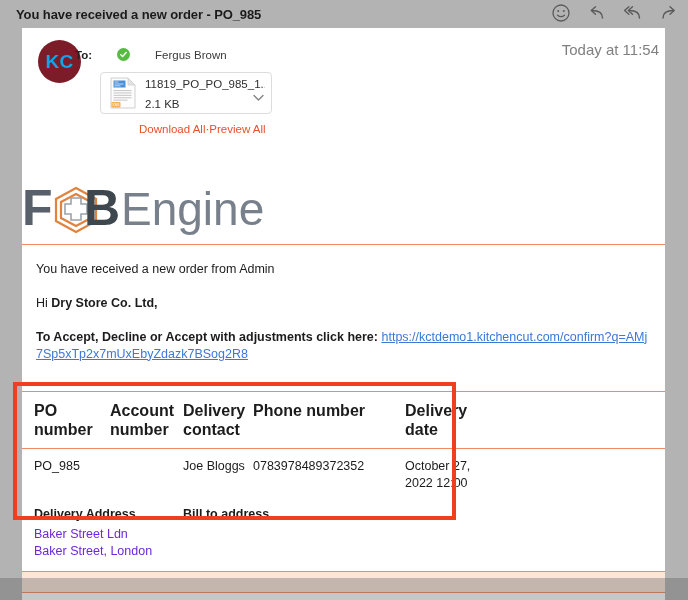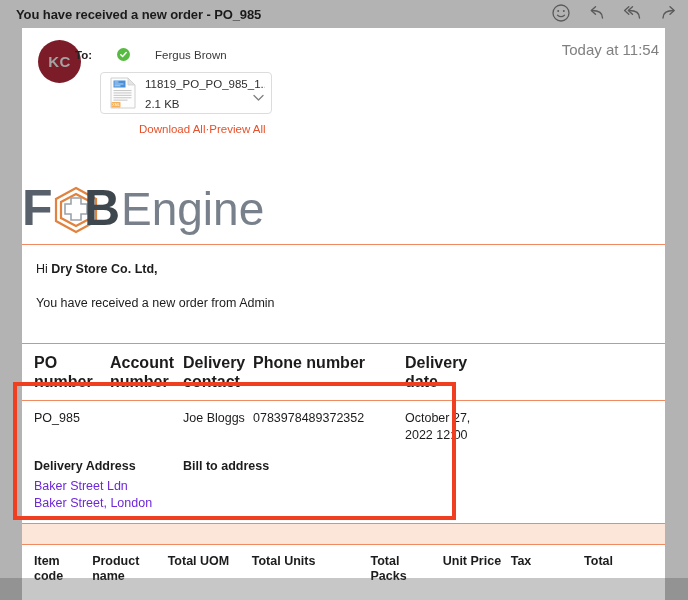--- a/index.html
+++ b/index.html
@@ -33,23 +33,23 @@
     position: absolute; left: 22px; top: 28px;
     width: 643px; height: 572px;
     background: #ffffff; overflow: hidden;
   }
 
   
   .hdr { position: relative; padding: 10px 0 0 0; height: 140px; }
   .avatar {
     position: absolute; left: 16px; top: 12px;
     width: 43px; height: 43px; border-radius: 50%;
-    background: #7c1c28; color: #a3a3a3;
+    background: #7c1c28; color: #0ea5e9;
     display: flex; align-items: center; justify-content: center;
-    font-size: 15px; font-weight: 600; letter-spacing: 0.3px;
+    font-size: 19px; font-weight: 600; letter-spacing: 0.3px;
   }
   .sender-block { position: absolute; left: 53px; top: 12px; right: 10px; }
   .sender-line { display: flex; align-items: center; gap: 6px; }
   .status-dot {
     width: 10px; height: 10px; border-radius: 50%;
     border: 1.4px solid #555; background: #fff; flex: 0 0 auto;
   }
   .sender-name {
     font-size: 13.5px; font-weight: bold; color: #111;
     white-space: nowrap;
@@ -272,24 +272,28 @@
 
         <text x="66" y="47" font-family="Liberation Sans, sans-serif" font-size="50" font-weight="bold" fill="#3e464e">B</text>
 
         <text x="103" y="47" font-family="Liberation Sans, sans-serif" font-size="46" fill="#78818b">Engine</text>
       </svg>
     </div>
 
     <div class="body-rule"></div>
 
     <div class="body-copy">
+      <div class="body-line">You have received a new order from Admin</div>
       <div class="body-line">
         <span>Hi </span><span class="b">Dry Store Co. Ltd,</span>
       </div>
-      <div class="body-line">You have received a new order from Admin</div>
+      <div class="body-line tight">
+        <span class="b">To Accept, Decline or Accept with adjustments click here:</span>
+        <span class="link">https://kctdemo1.kitchencut.com/confirm?q=AMj7Sp5xTp2x7mUxEbyZdazk7BSog2R8</span>
+      </div>
     </div>
 
     <div class="rule-orange"></div>
 
     <table class="tbl">
       <colgroup>
         <col style="width:88px">
           <col style="width:73px">
           <col style="width:70px">
         <col style="width:152px">

